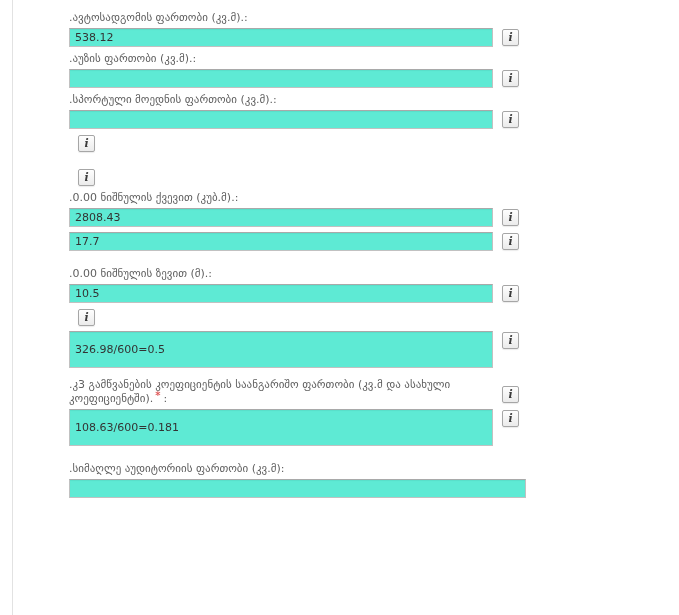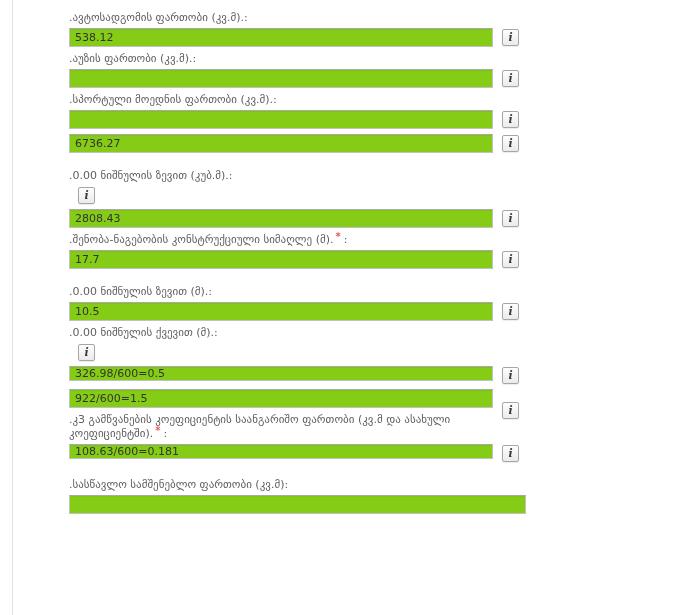--- a/index.html
+++ b/index.html
@@ -52,25 +52,25 @@
   input.field-input {
     box-sizing: border-box;
     width: 424px;
     height: 19px;
     border: 1px solid #c1c1c1;
     border-top-color: #a9a9a9;
     padding: 2px 5px;
     font-family: "DejaVu Sans", sans-serif;
     font-size: 11px;
     color: #333;
-    background: #84cc16;
+    background: #5eead4;
     box-shadow: inset 0 1px 1px rgba(0,0,0,0.05);
     outline: none;
   }
-  .row.tall input.field-input { height: 15px; }
+  .row.tall input.field-input { height: 37px; }
   .row.wide input.field-input { width: 457px; }
   .info-btn {
     box-sizing: border-box;
     width: 17px;
     height: 17px;
     margin: 1px 0 0 9px;
     border: 1px solid #a6a6a6;
     border-radius: 2px;
     background: linear-gradient(#fefefe, #ebebeb);
     color: #3a3a3a;
@@ -129,51 +129,47 @@
     <div class="input-line">
       <input class="field-input" type="text" value="" style="">
       <button class="info-btn" type="button">
         <span>i</span>
       </button>
     </div>
   </div>
 
   <div class="row">
     <div class="input-line">
-      <input class="field-input" type="text" value="6736.27" style="">
       <button class="info-btn" type="button">
         <span>i</span>
       </button>
     </div>
   </div>
 
   <div class="row group-gap">
-    <div class="label-line">
-      <span class="lbl">.0.00 ნიშნულის ზევით (კუბ.მ).:</span>
-    </div>
-    <div class="input-line">
-      <button class="info-btn" type="button">
-        <span>i</span>
-      </button>
-    </div>
-  </div>
-
-  <div class="row">
+    <div class="input-line">
+      <button class="info-btn" type="button">
+        <span>i</span>
+      </button>
+    </div>
+  </div>
+
+  <div class="row">
+    <div class="label-line">
+      <span class="lbl">.0.00 ნიშნულის ქვევით (კუბ.მ).:</span>
+    </div>
     <div class="input-line">
       <input class="field-input" type="text" value="2808.43" style="">
       <button class="info-btn" type="button">
         <span>i</span>
       </button>
     </div>
   </div>
 
   <div class="row">
-    <div class="label-line">
-      <span class="lbl">.შენობა-ნაგებობის კონსტრუქციული სიმაღლე (მ).</span><span class="req">*</span><span class="colon" style="margin-left: 2px;">:</span>
-    </div>
     <div class="input-line">
       <input class="field-input" type="text" value="17.7" style="">
       <button class="info-btn" type="button">
         <span>i</span>
       </button>
     </div>
   </div>
 
   <div class="row group-gap">
     <div class="label-line">
@@ -181,63 +177,59 @@
     </div>
     <div class="input-line">
       <input class="field-input" type="text" value="10.5" style="">
       <button class="info-btn" type="button">
         <span>i</span>
       </button>
     </div>
   </div>
 
   <div class="row">
-    <div class="label-line">
-      <span class="lbl">.0.00 ნიშნულის ქვევით (მ).:</span>
-    </div>
     <div class="input-line">
       <button class="info-btn" type="button">
         <span>i</span>
       </button>
     </div>
   </div>
 
   <div class="row tall">
     <div class="input-line">
       <input class="field-input" type="text" value="326.98/600=0.5" style="">
       <button class="info-btn" type="button">
         <span>i</span>
       </button>
     </div>
   </div>
 
   <div class="row info-mid">
     <div class="input-line">
-      <input class="field-input" type="text" value="922/600=1.5" style="">
       <button class="info-btn" type="button">
         <span>i</span>
       </button>
     </div>
   </div>
 
   <div class="row tall">
     <div class="label-line">
       <span class="lbl">.კ3 გამწვანების კოეფიციენტის საანგარიშო ფართობი (კვ.მ და ასახული კოეფიციენტში).</span><span class="req">*</span><span class="colon" style="margin-left: 2px;">:</span>
     </div>
     <div class="input-line">
       <input class="field-input" type="text" value="108.63/600=0.181" style="">
       <button class="info-btn" type="button">
         <span>i</span>
       </button>
     </div>
   </div>
 
   <div class="row group-gap wide">
     <div class="label-line">
-      <span class="lbl">.სასწავლო სამშენებლო ფართობი (კვ.მ):</span>
+      <span class="lbl">.სიმაღლე აუდიტორიის ფართობი (კვ.მ):</span>
     </div>
     <div class="input-line">
       <input class="field-input" type="text" value="" style="">
 
     </div>
   </div>
 
 </form>
 </div>
 

